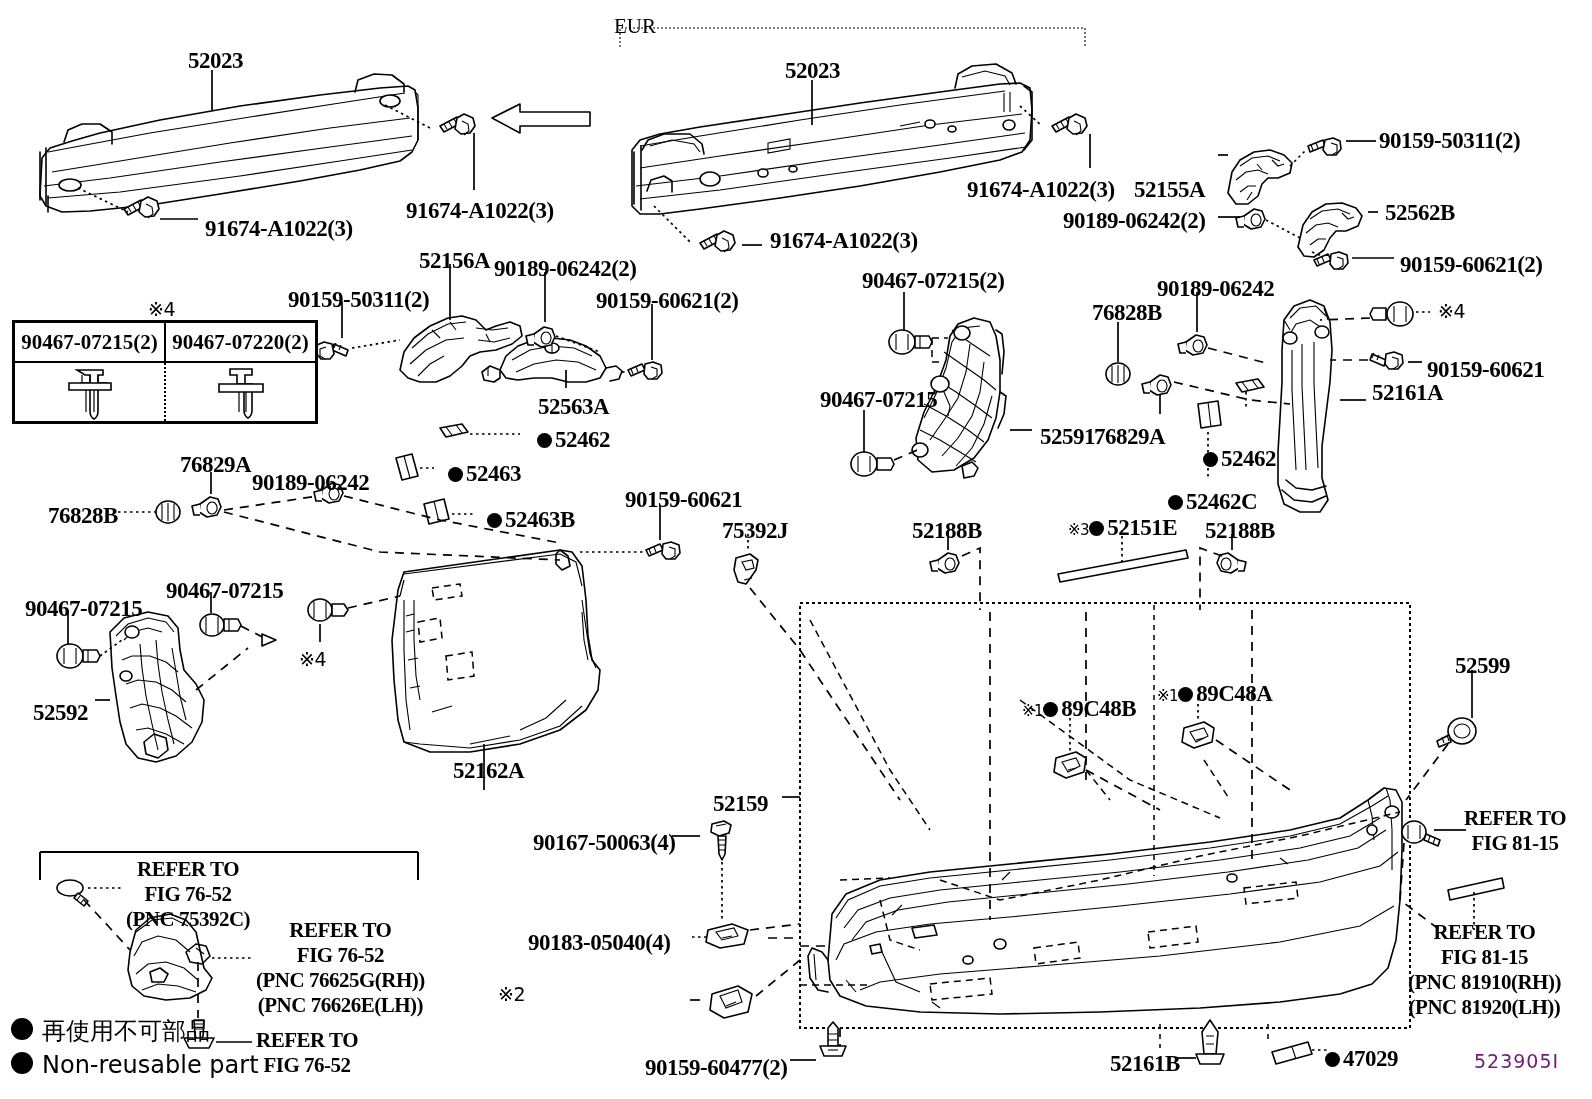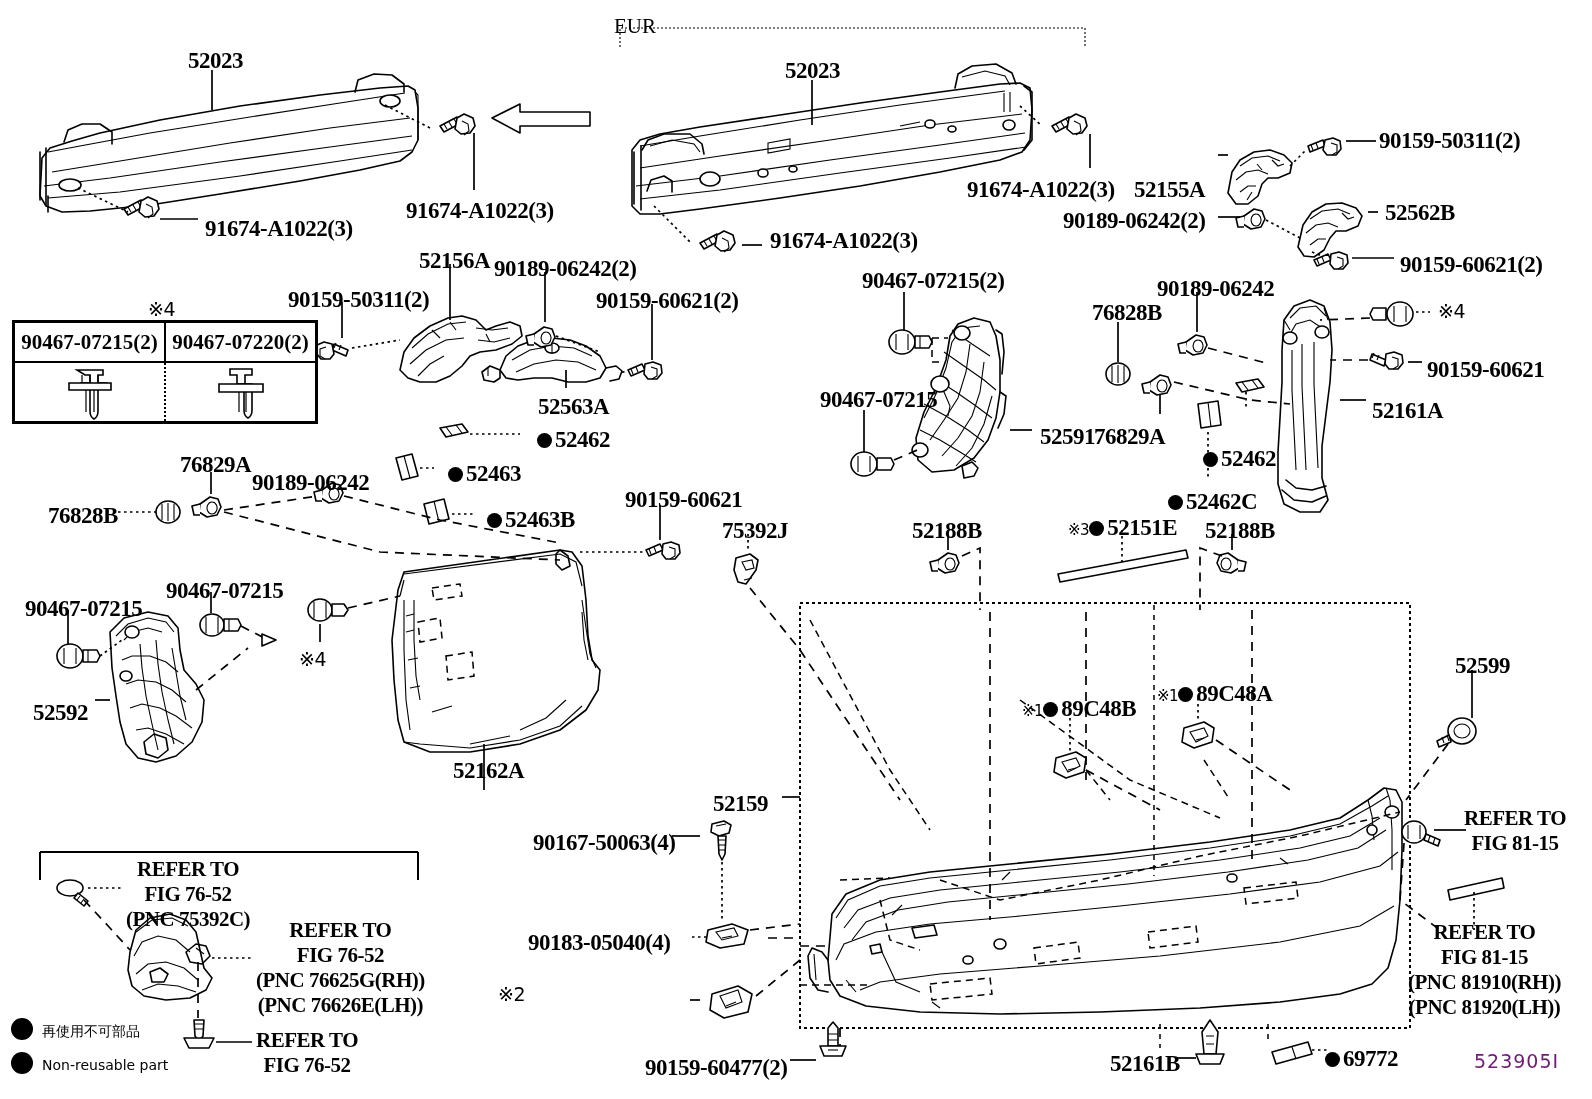--- a/index.html
+++ b/index.html
@@ -13,21 +13,21 @@
   .kome{font-family:"DejaVu Sans",sans-serif;font-size:15px;font-weight:normal;}
   svg{position:absolute;left:0;top:0;pointer-events:none;}
   .clipbox{position:absolute;border:3px solid #000;}
   .clipbox .hdr{border-bottom:2px solid #000;height:38px;display:flex;}
   .clipbox .hdr > div{flex:1;display:flex;align-items:center;justify-content:center;font-size:21px;font-weight:bold;font-family:"Liberation Serif",serif;}
   .clipbox .hdr > div:first-child{border-right:2px solid #000;}
   .clipbox .body{height:58px;display:flex;}
   .clipbox .body > div{flex:1;display:flex;align-items:center;justify-content:center;}
   .clipbox .body > div:first-child{border-right:2px dotted #000;}
   .mg-legend{position:absolute;font-size:18px;font-family:"DejaVu Sans",sans-serif;line-height:24px;}
-  .reuse{position:absolute;font-size:14px;font-family:"DejaVu Sans",sans-serif;line-height:30px;}
+  .reuse{position:absolute;font-size:24px;font-family:"DejaVu Sans",sans-serif;line-height:30px;}
   .figid{position:absolute;font-family:"DejaVu Sans",sans-serif;font-size:19px;color:#701a75;letter-spacing:1px;}
   .eur{position:absolute;font-size:21px;font-family:"Liberation Serif",serif;}
 </style>
 </head>
 <body>
 
 <div id="sheet">
 
   <svg width="1592" height="1099" viewBox="0 0 1592 1099">
     <defs>
@@ -680,21 +680,21 @@
       <div class="lbl pn" style="left: 1400px; top: 252px;">90159-60621(2)</div>
       <div class="lbl pn" style="left: 419px; top: 248px;">52156A</div>
       <div class="lbl pn" style="left: 494px; top: 256px;">90189-06242(2)</div>
       <div class="lbl pn" style="left: 288px; top: 287px;">90159-50311(2)</div>
       <div class="lbl pn" style="left: 596px; top: 288px;">90159-60621(2)</div>
       <div class="lbl pn" style="left: 538px; top: 394px;">52563A</div>
       <div class="lbl pn" style="left: 862px; top: 268px;">90467-07215(2)</div>
       <div class="lbl pn" style="left: 1092px; top: 300px;">76828B</div>
       <div class="lbl pn" style="left: 1157px; top: 276px;">90189-06242</div>
       <div class="lbl pn" style="left: 1427px; top: 357px;">90159-60621</div>
-      <div class="lbl pn" style="left: 1372px; top: 398px;">52161A</div>
+      <div class="lbl pn" style="left: 1372px; top: 380px;">52161A</div>
       <div class="lbl pn" style="left: 820px; top: 387px;">90467-07215</div>
       <div class="lbl pn" style="left: 1040px; top: 424px;">52591</div>
       <div class="lbl pn" style="left: 1094px; top: 424px;">76829A</div>
       <div class="lbl pn" style="left: 180px; top: 452px;">76829A</div>
       <div class="lbl pn" style="left: 252px; top: 470px;">90189-06242</div>
       <div class="lbl pn" style="left: 48px; top: 503px;">76828B</div>
       <div class="lbl pn" style="left: 625px; top: 487px;">90159-60621</div>
       <div class="lbl pn" style="left: 166px; top: 578px;">90467-07215</div>
       <div class="lbl pn" style="left: 25px; top: 596px;">90467-07215</div>
       <div class="lbl pn" style="left: 33px; top: 700px;">52592</div>
@@ -709,19 +709,19 @@
       <div class="lbl pn" style="left: 1455px; top: 653px;">52599</div>
       <div class="lbl pn" style="left: 1110px; top: 1051px;">52161B</div>
       <div class="lbl pn" style="left: 537px; top: 427px;"><span class="dot"></span><span>52462</span></div>
       <div class="lbl pn" style="left: 448px; top: 461px;"><span class="dot"></span><span>52463</span></div>
       <div class="lbl pn" style="left: 487px; top: 507px;"><span class="dot"></span><span>52463B</span></div>
       <div class="lbl pn" style="left: 1203px; top: 446px;"><span class="dot"></span><span>52462</span></div>
       <div class="lbl pn" style="left: 1168px; top: 489px;"><span class="dot"></span><span>52462C</span></div>
       <div class="lbl pn" style="left: 1068px; top: 515px;"><span class="kome">※3</span><span class="dot"></span><span>52151E</span></div>
       <div class="lbl pn" style="left: 1022px; top: 696px;"><span class="kome">※1</span><span class="dot"></span><span>89C48B</span></div>
       <div class="lbl pn" style="left: 1157px; top: 681px;"><span class="kome">※1</span><span class="dot"></span><span>89C48A</span></div>
-      <div class="lbl pn" style="left: 1325px; top: 1046px;"><span class="dot"></span><span>69772</span></div>
+      <div class="lbl pn" style="left: 1325px; top: 1046px;"><span class="dot"></span><span>47029</span></div>
       <div class="lbl kome" style="left: 1438px; top: 300px; font-size: 19px;">※4</div>
       <div class="lbl kome" style="left: 299px; top: 648px; font-size: 19px;">※4</div>
       <div class="lbl kome" style="left: 498px; top: 983px; font-size: 19px;">※2</div>
     </div>
 
 </div>
 
 </body></html>

